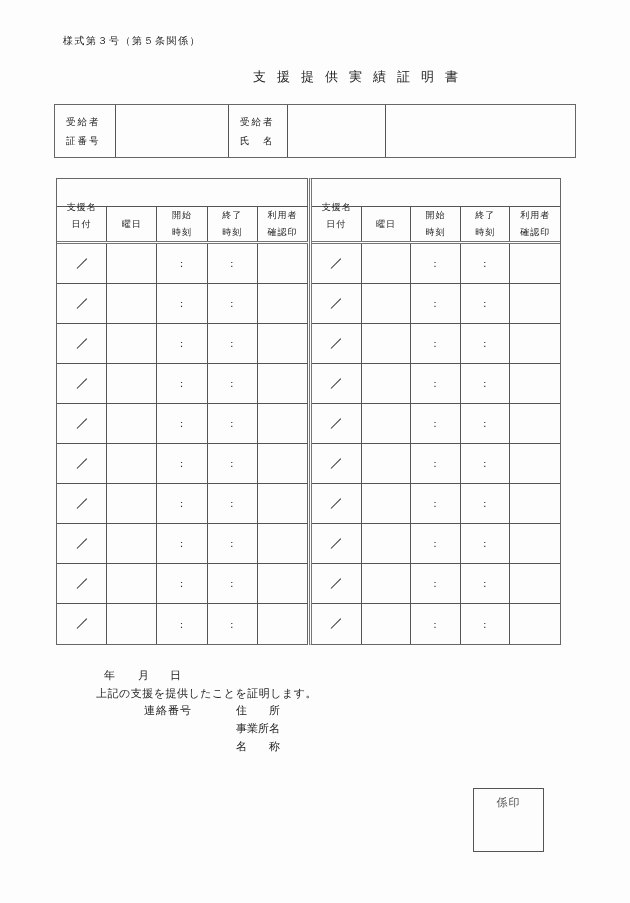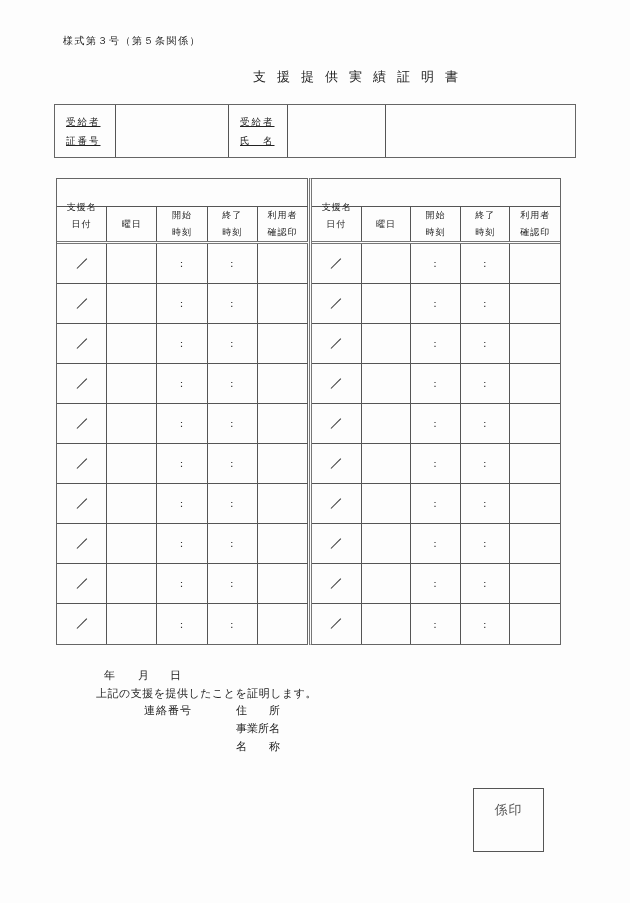--- a/index.html
+++ b/index.html
@@ -6,21 +6,21 @@
   html, body { width: 630px; height: 903px; background: #fdfdfd; overflow: hidden; }
   body { position: relative; font-family: "DejaVu Serif", "Liberation Serif", serif; color: #222; }
 
   .form-no { position: absolute; left: 63px; top: 34px; font-size: 10px; letter-spacing: 1.5px; color: #222; }
   .doc-title { position: absolute; left: 0; width: 630px; top: 68px; text-align: center; font-size: 13px; letter-spacing: 11px; padding-left: 92px; color: #222; }
 
   
   .info-table { position: absolute; left: 54px; top: 104px; width: 522px; height: 54px; border: 1px solid #666; display: flex; }
   .info-table .c { border-right: 1px solid #555; height: 100%; display: flex; flex-direction: column; justify-content: center; font-size: 9.5px; letter-spacing: 2px; line-height: 19px; }
   .info-table .c:last-child { border-right: none; }
-  .info-table .lbl { padding-left: 11px; text-decoration: underline; }
+  .info-table .lbl { padding-left: 11px; }
   .info-table .center { align-items: center; padding-left: 0; }
 
   
   .rec { position: absolute; top: 178px; width: 252px; height: 467px; }
   .rec.left { left: 56px; border: 1px solid #666; border-right: none; }
   .rec.right { left: 309px; border: 1px solid #666; border-left: 3px double #777; width: 252px; }
   .rec .row { display: flex; border-bottom: 1px solid #555; }
   .rec .row:last-child { border-bottom: none; }
   .rec .hdr1 { height: 28px; }
   .rec .hdr2 { height: 37px; border-bottom: 3px double #777; }
@@ -34,21 +34,21 @@
   .slash { width: 14px; height: 1.3px; background: #333; transform: rotate(-45deg); }
   .colon { font-size: 10px; color: #333; font-family: "DejaVu Sans", sans-serif; }
 
   
   .date-line { position: absolute; left: 104px; top: 668px; font-size: 11px; color: #222; }
   .date-line span { display: inline-block; }
   .cert-text { position: absolute; left: 96px; top: 686px; font-size: 11px; letter-spacing: 0.5px; }
   .org-lbl { position: absolute; left: 144px; top: 703px; font-size: 11px; letter-spacing: 1px; }
   .addr-lbl { position: absolute; left: 236px; font-size: 11px; }
   .stamp { position: absolute; left: 473px; top: 788px; width: 71px; height: 64px; border: 1px solid #555; }
-  .stamp-lbl { display: block; text-align: center; font-family: "DejaVu Sans", sans-serif; font-size: 13px; color: #555; margin-top: 12px; letter-spacing: 1px; }
+  .stamp-lbl { display: block; text-align: center; font-family: "DejaVu Sans", sans-serif; font-size: 11px; color: #555; margin-top: 6px; letter-spacing: 1px; }
 </style>
 </head>
 <body>
 
 <div class="form-no">様式第３号（第５条関係）</div>
 <div class="doc-title">支援提供実績証明書</div>
 
 <div class="info-table">
   <div class="c lbl" style="width:61px">
     <span>受給者</span>

